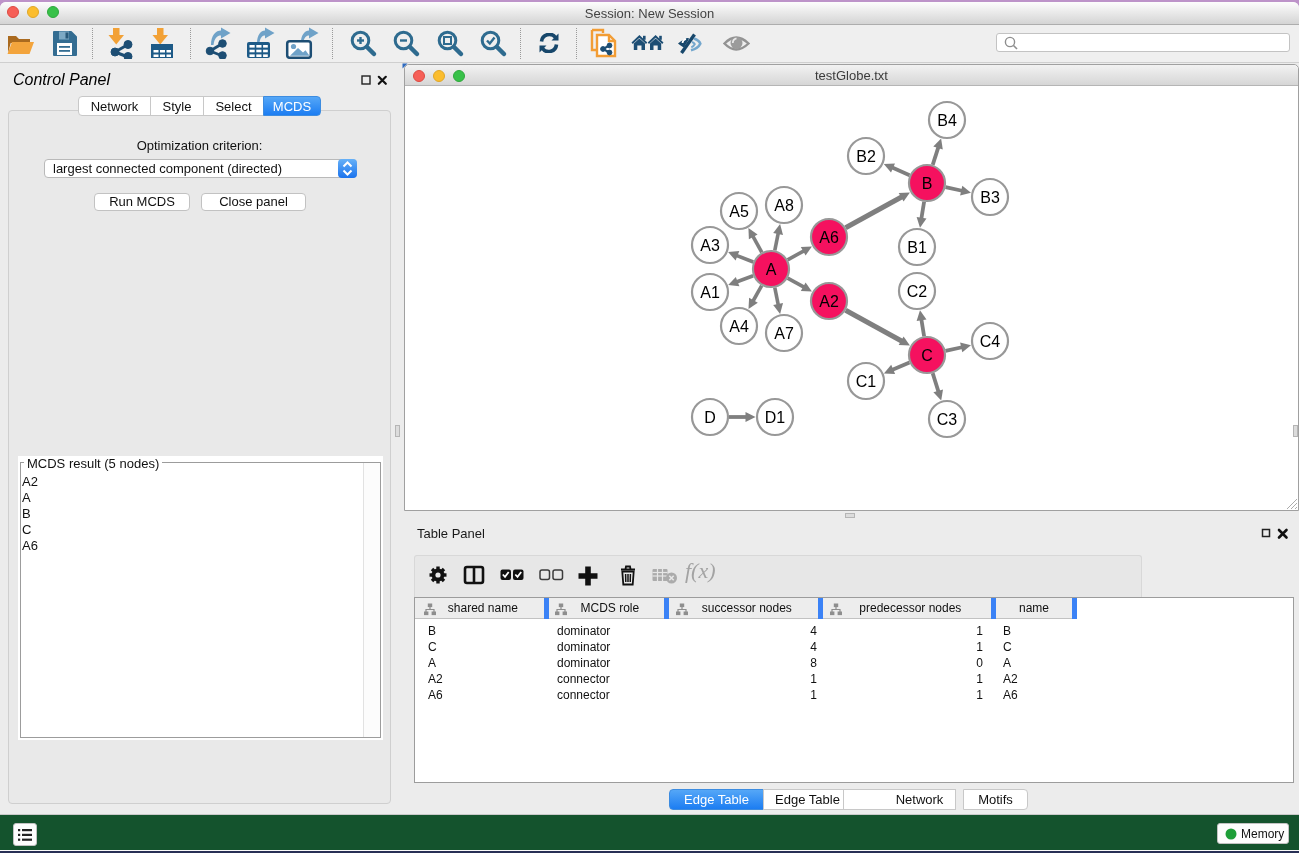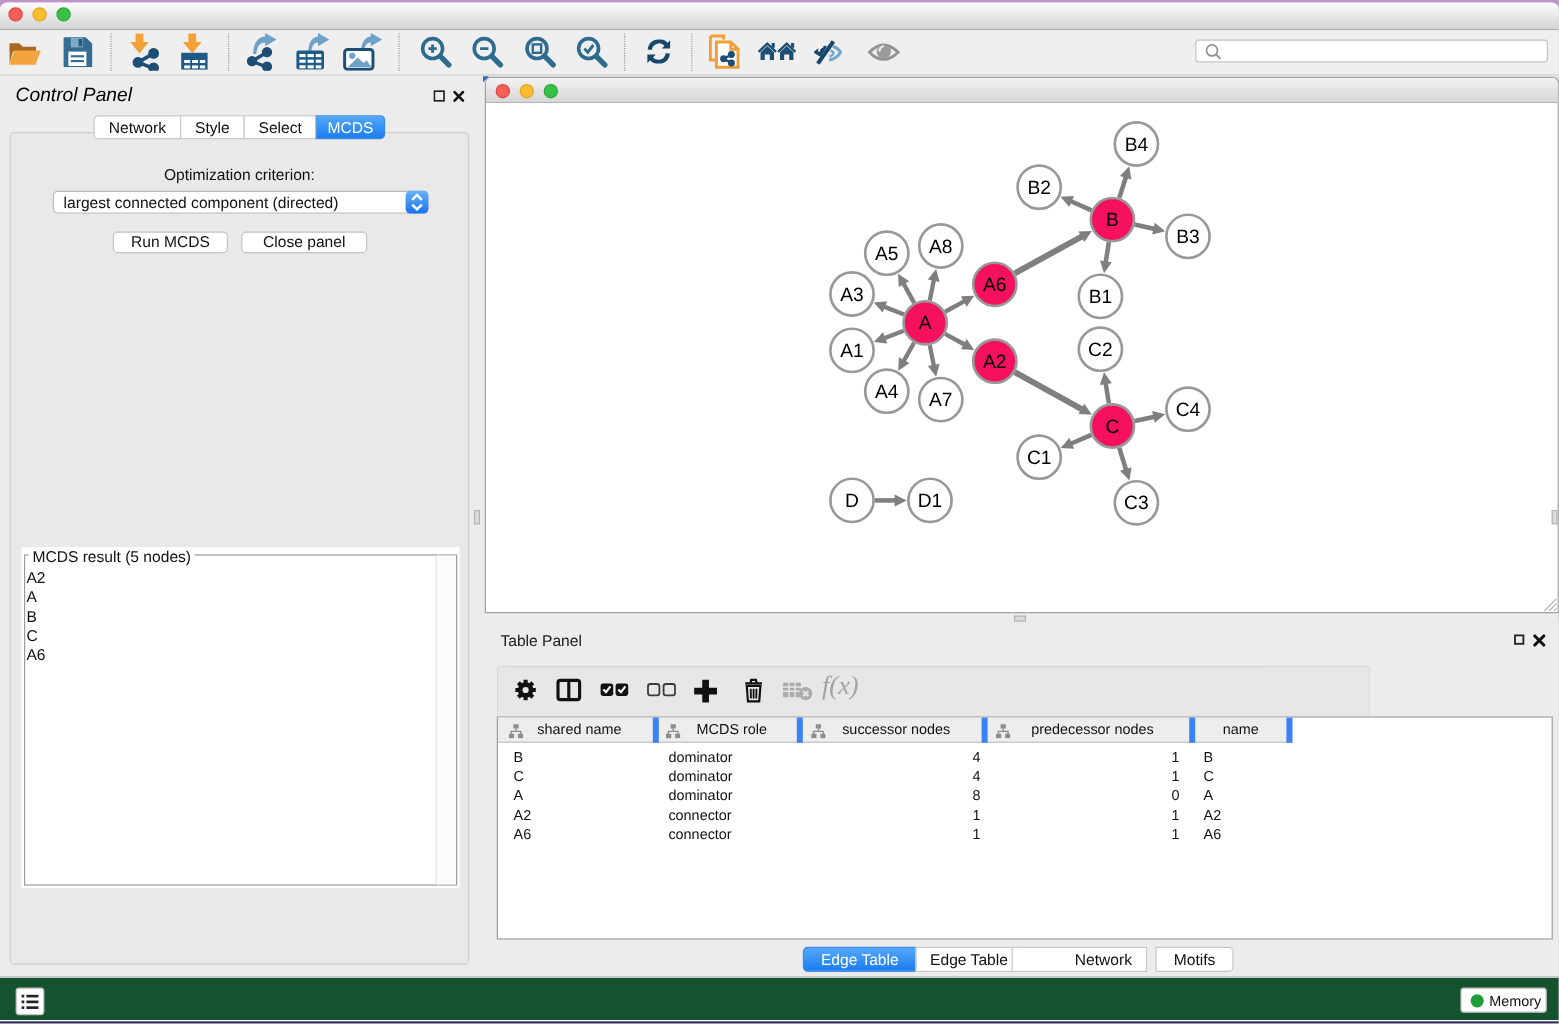--- a/index.html
+++ b/index.html
@@ -55,20 +55,21 @@
 #whiteline { position:absolute; left:0; top:850px; width:1299px; height:1px; background:#fafafa; }
 svg { display:block; }
 </style>
 </head>
 <body>
 <div id="win"></div>
 <div id="titlebar">
   <div class="tl" style="left:7px;background:#f65f57;border:0.5px solid #dd4a42;"></div>
   <div class="tl" style="left:27px;background:#fbbd2e;border:0.5px solid #e0a727;"></div>
   <div class="tl" style="left:47px;background:#38c149;border:0.5px solid #2fa83d;"></div>
+  <div class="t" style="top:4px;">Session: New Session</div>
 </div>
 <div id="toolbar">
   <svg class="abs" style="left:6px;top:5px;" width="29" height="26">
     <path d="M2,6 h8 l3,3 h11 v4 h-22 z" fill="#aa6a1f"></path>
     <path d="M2,7 v16 l3,-11 z" fill="#aa6a1f"></path>
     <polygon points="6,12 28,12 23.5,24 1.5,24" fill="#f3a43c"></polygon>
   </svg>
   <svg class="abs" style="left:52px;top:5px;" width="25" height="26">
     <path d="M2,2 h17 l5,5 v18 h-22 z" fill="#346d92" stroke="#346d92" stroke-width="2" stroke-linejoin="round"></path>
     <rect x="7" y="1.5" width="10" height="8" fill="#7da9c4"></rect>
@@ -245,20 +246,21 @@
   </div>
 </div>
 <svg class="abs" style="left:402px;top:63px;z-index:5;" width="6" height="6">
     <polygon points="0.5,0.5 5.5,0.5 0.5,5.5" fill="#2f6bbf"></polygon>
   </svg>
 <div id="netwin">
   <div id="nettitle">
     <div class="tl" style="left:8px;top:5px;background:#f65f57;border:0.5px solid #dd4a42;"></div>
     <div class="tl" style="left:27.5px;top:5px;background:#fbbd2e;border:0.5px solid #e0a727;"></div>
     <div class="tl" style="left:47.5px;top:5px;background:#38c149;border:0.5px solid #2fa83d;"></div>
+    <div class="t">testGlobe.txt</div>
   </div>
   <div id="GRAPH" style="position:absolute;left:0px;top:21px;width:893px;height:424px;">
       <svg width="893" height="424" viewBox="0 0 893 424" font-family="Liberation Sans, sans-serif">
 <line x1="348.2" y1="189.7" x2="330.7" y2="196.3" stroke="#7f7f7f" stroke-width="3.6"></line>
 <polygon points="323.2,199.1 330.8,190.9 334.4,200.3" fill="#7f7f7f"></polygon>
 <line x1="348.3" y1="176.0" x2="330.6" y2="169.1" stroke="#7f7f7f" stroke-width="3.6"></line>
 <polygon points="323.1,166.1 334.3,165.1 330.6,174.5" fill="#7f7f7f"></polygon>
 <line x1="356.7" y1="199.6" x2="347.5" y2="216.0" stroke="#7f7f7f" stroke-width="3.6"></line>
 <polygon points="343.5,223.0 344.1,211.8 352.8,216.7" fill="#7f7f7f"></polygon>
 <line x1="356.8" y1="166.4" x2="347.3" y2="149.1" stroke="#7f7f7f" stroke-width="3.6"></line>

